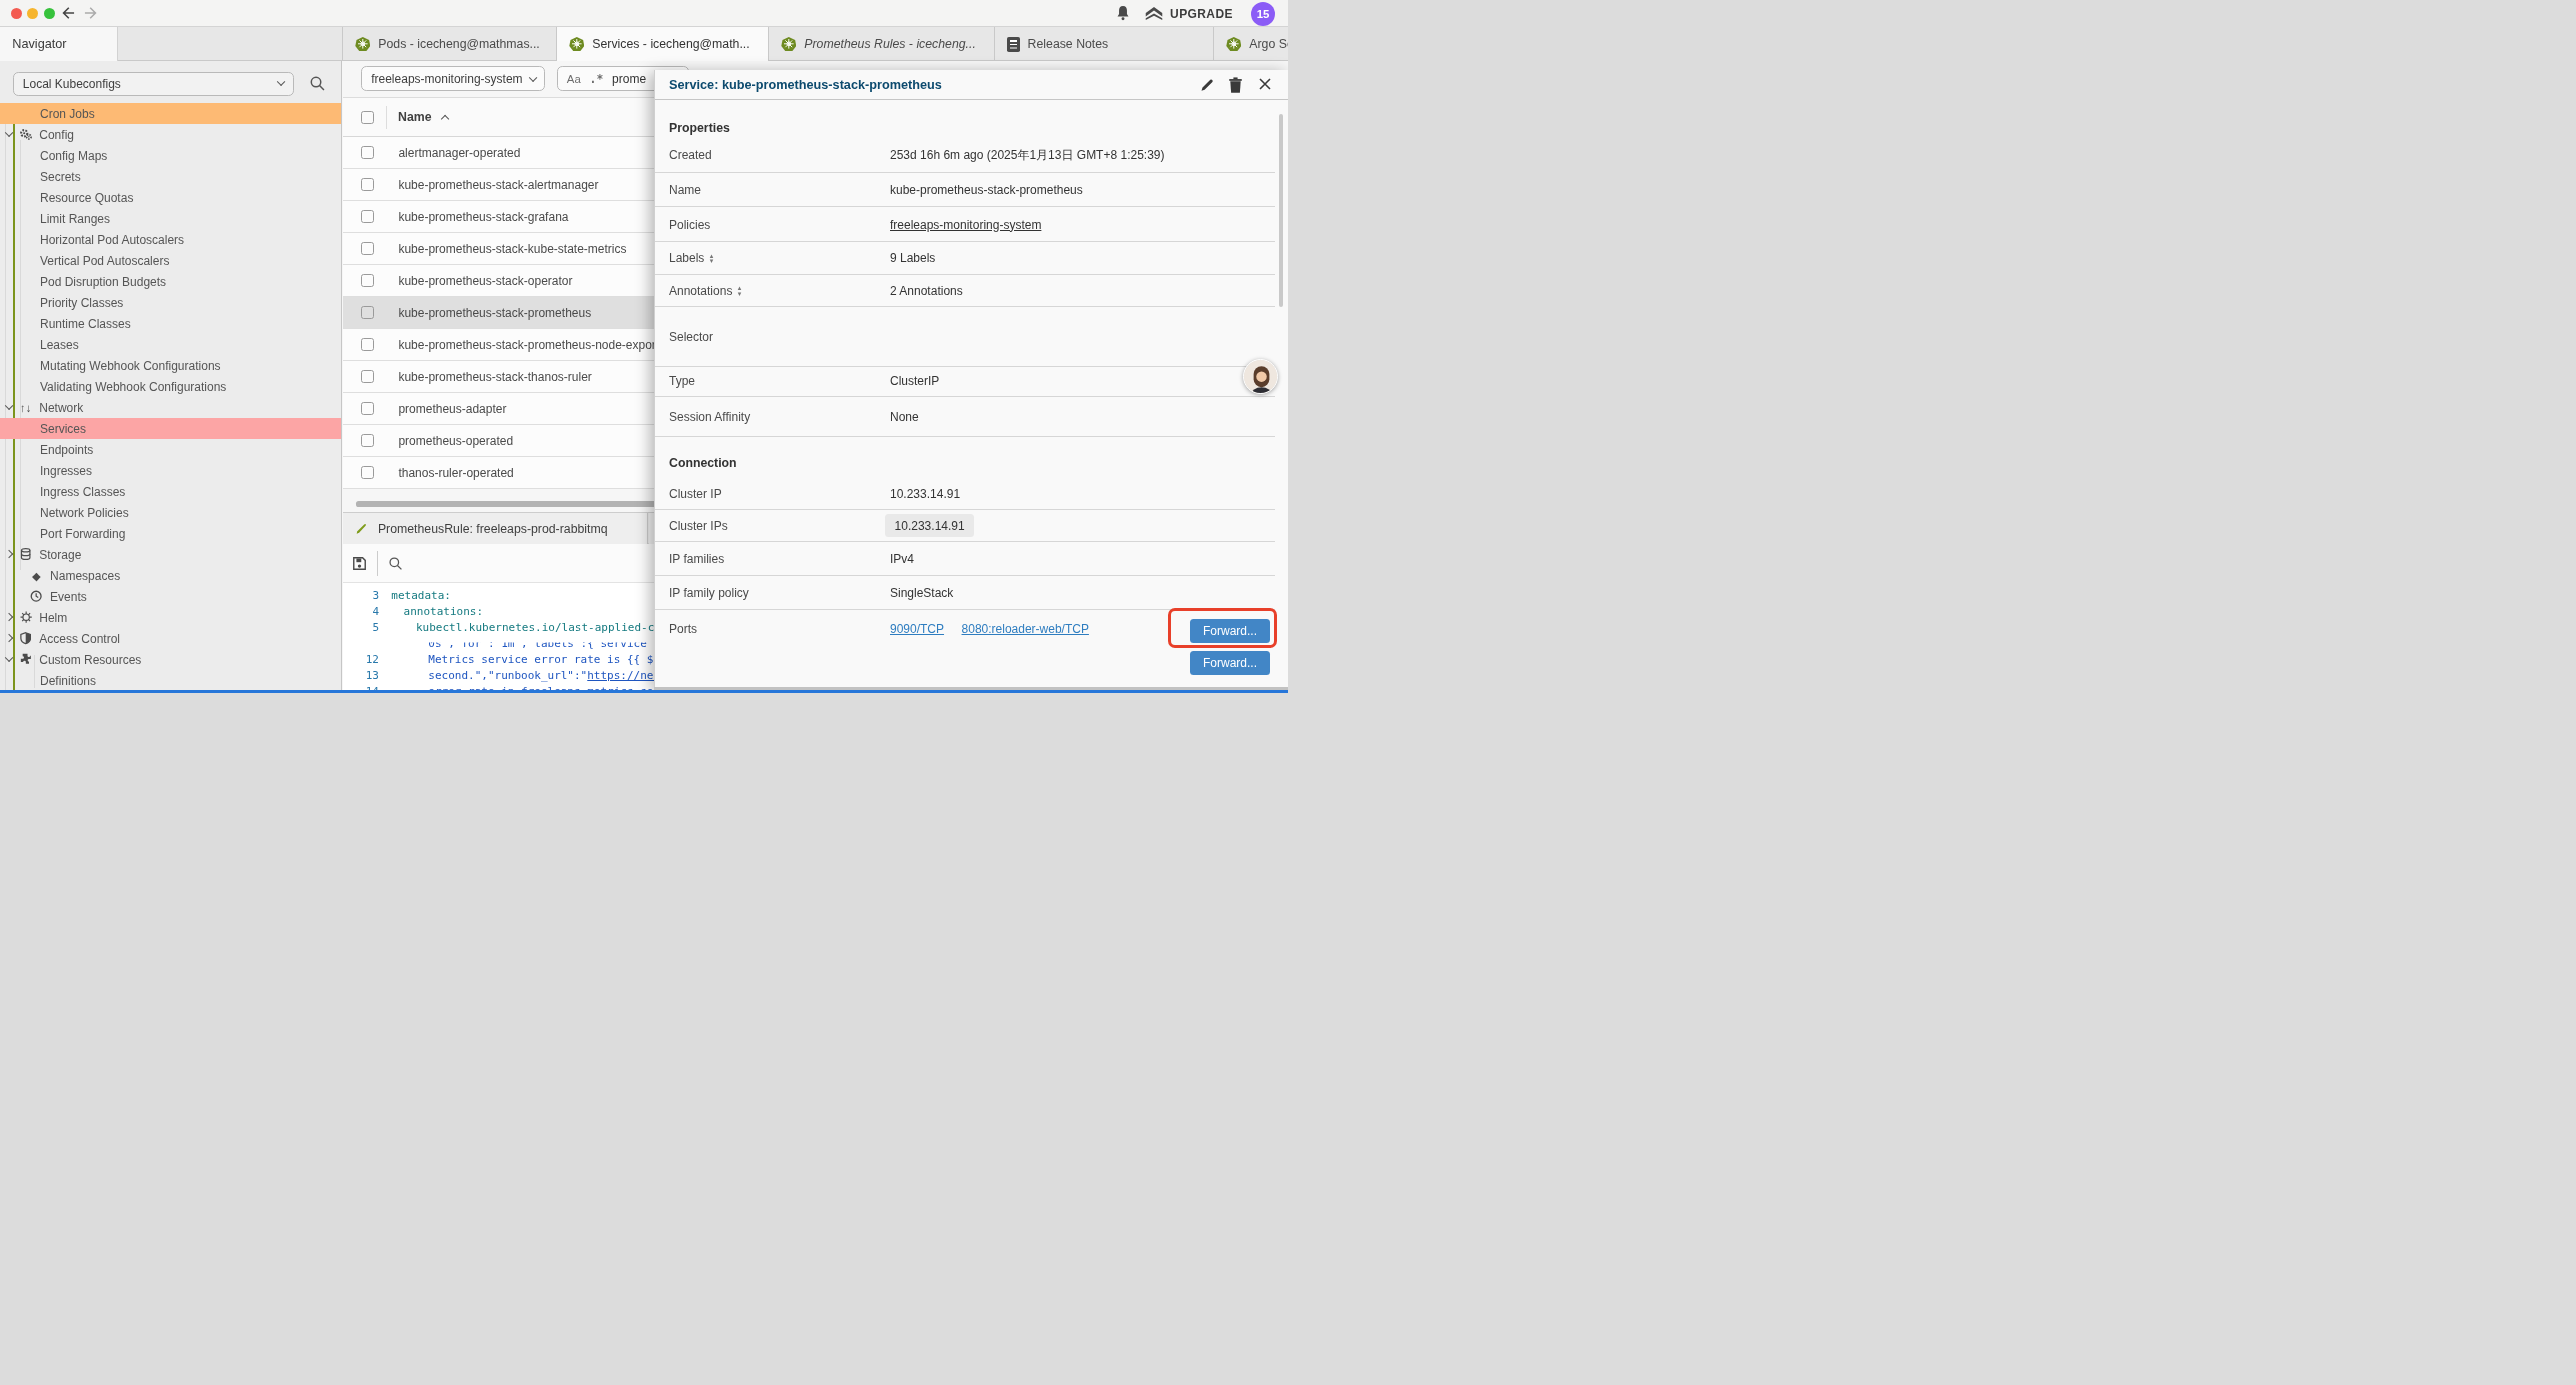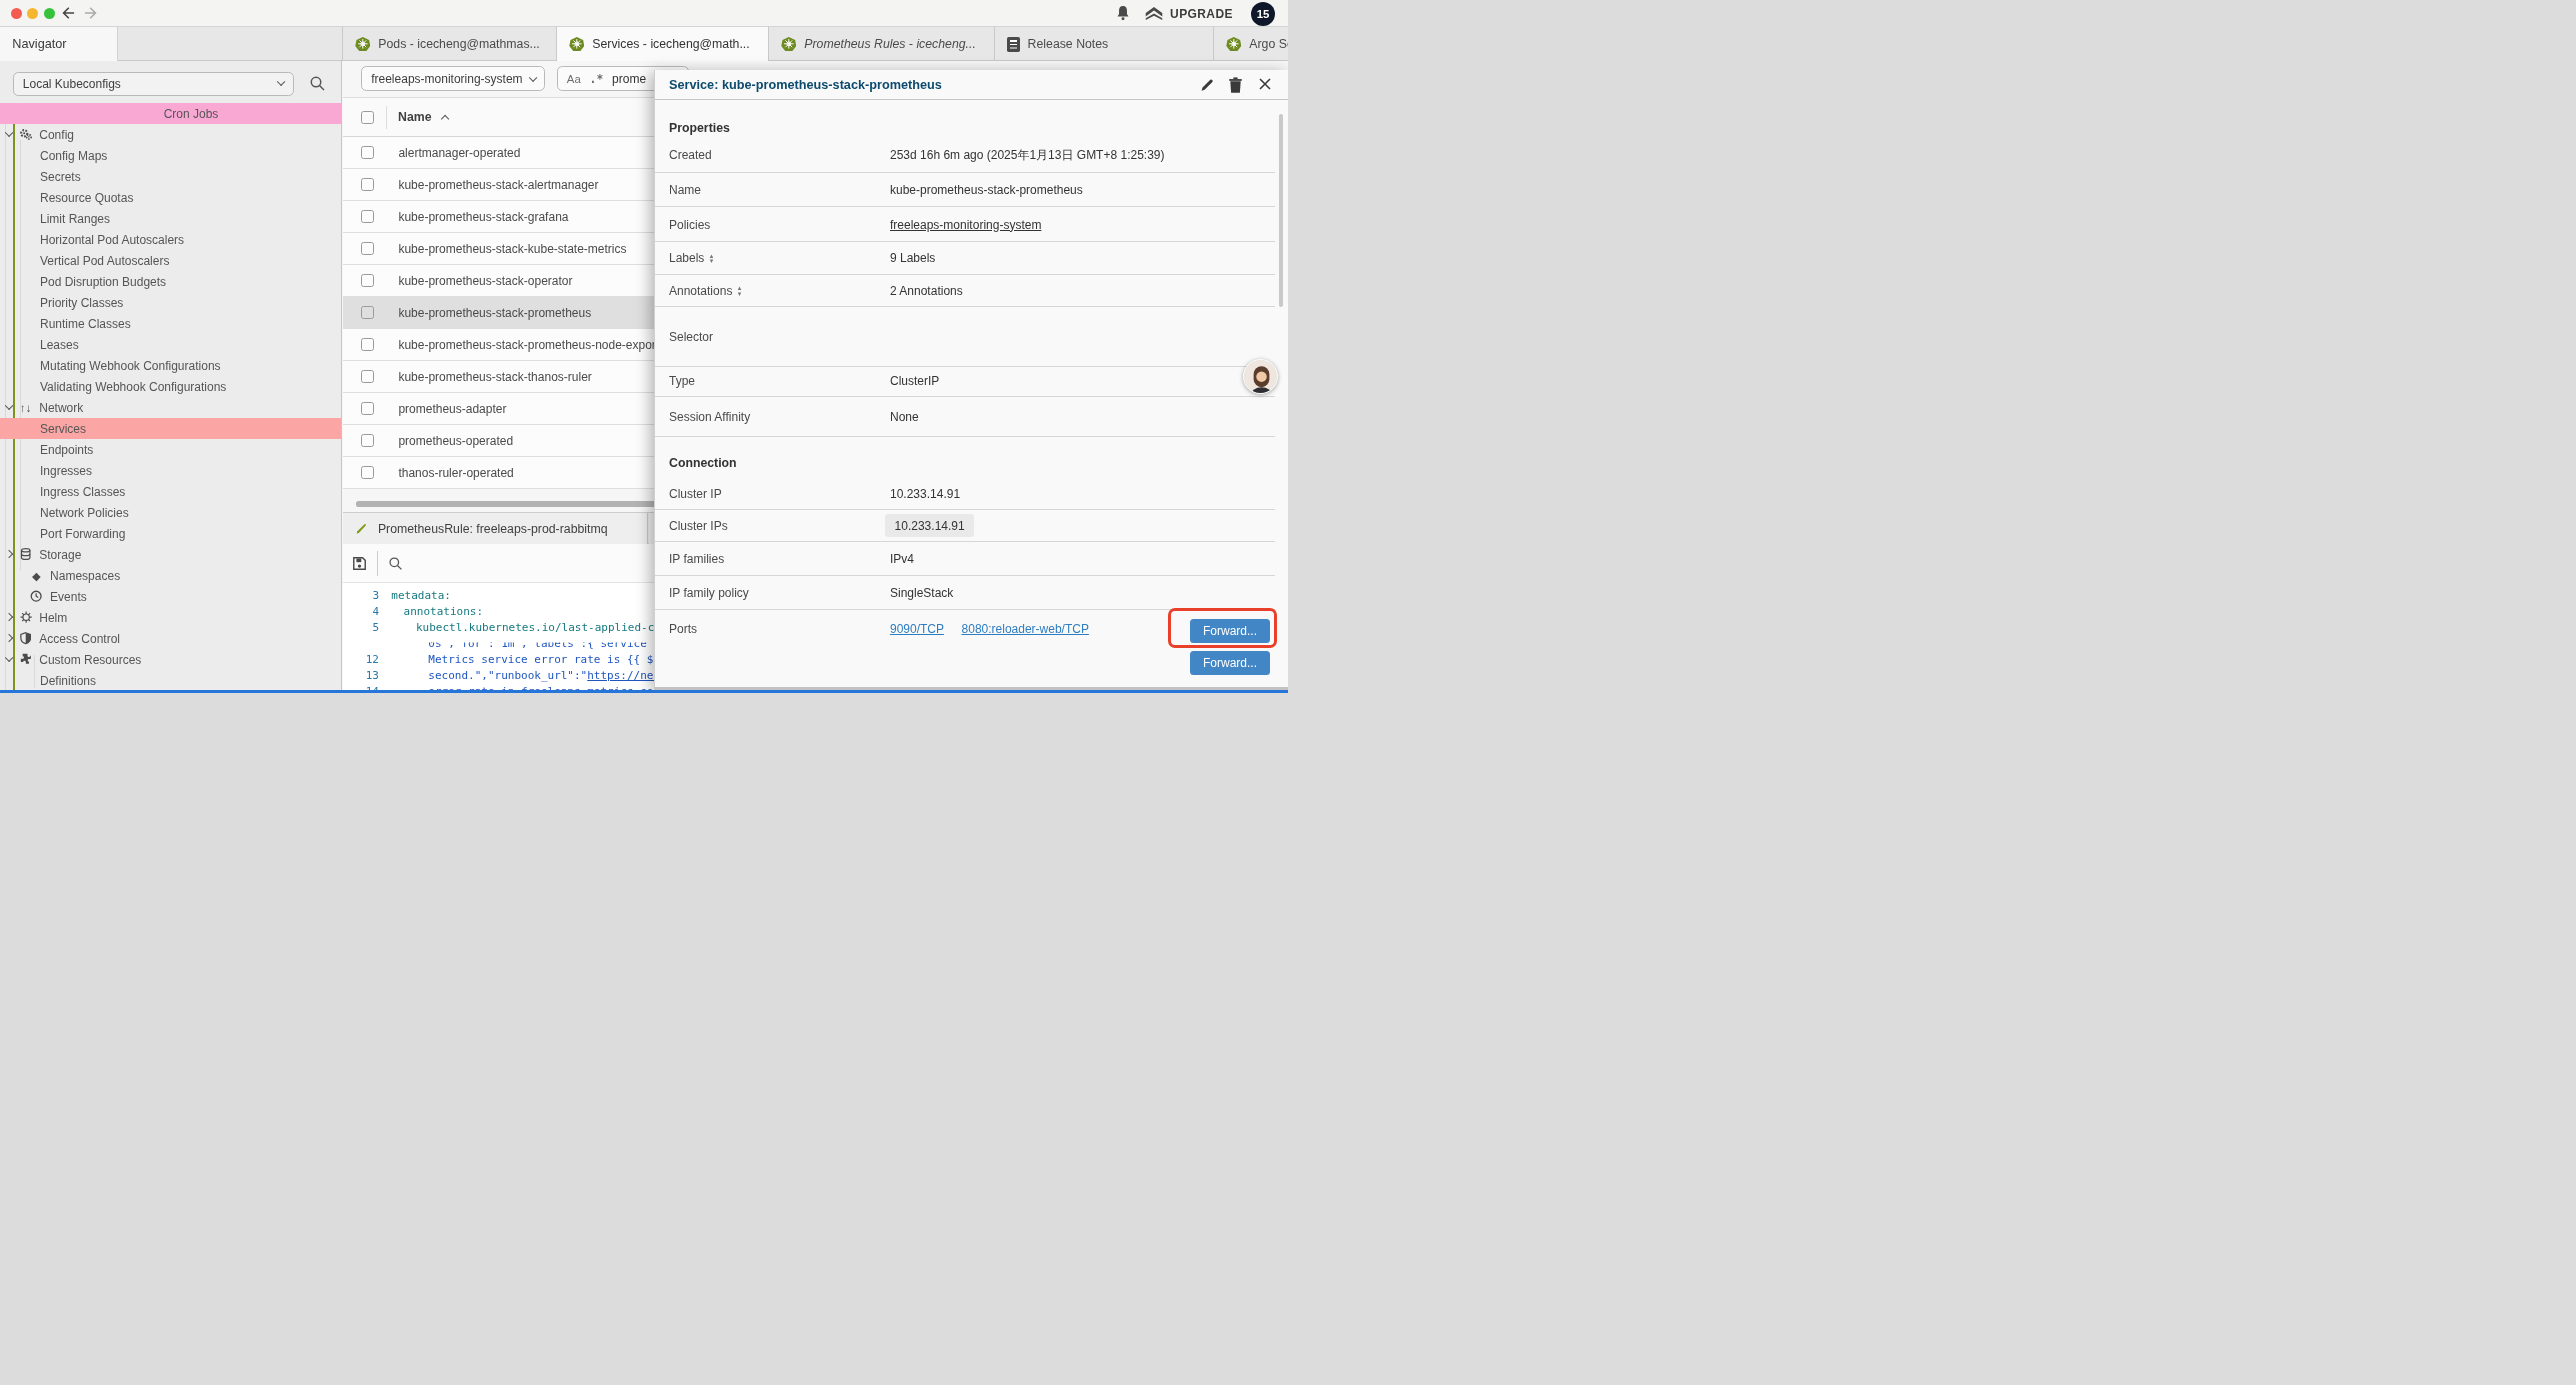--- a/index.html
+++ b/index.html
@@ -10,21 +10,21 @@
 
   
   .titlebar { position:absolute; left:0; top:0; width:1288px; height:27px; background:#f4f4f3;
               border-bottom:0.9px solid #d4d4d4; }
   .tl { position:absolute; top:8px; width:11.4px; height:11.4px; border-radius:50%; }
   .tl.red{ left:10.5px; background:#f35b51;} .tl.yel{ left:27px; background:#f6b52e;} .tl.grn{ left:44px; background:#37c23c;}
   .navarrow { position:absolute; top:6.1px; }
   .upgrade { position:absolute; top:0; height:27px; display:flex; align-items:center; gap:6.1px;
              left:1144px; color:#3c3c3c; font-weight:600; letter-spacing:0.4px; font-size:12px;}
   .badge { position:absolute; left:1251px; top:1.8px; width:24px; height:24px; border-radius:50%;
-           background:#0f172a; color:#fff; font-weight:700; font-size:11.4px; display:flex;
+           background:#8b5cf6; color:#fff; font-weight:700; font-size:11.4px; display:flex;
            align-items:center; justify-content:center; }
 
   
   .tabstrip { position:absolute; left:0; top:27px; width:1288px; height:34px; background:#e7e7e7;
               border-bottom:0.9px solid #c9c9c9; }
   .navtab { position:absolute; left:0; top:0; width:118px; height:34px; background:#f7f7f7;
             border-right:0.9px solid #d2d2d2; display:flex; align-items:center; padding-left:12.3px;
             font-size:12.7px; color:#3a3a3a; }
   .tab { position:absolute; top:0; height:34px; display:flex; align-items:center; gap:8px;
          padding:0 8.8px 0 12.3px; border-right:0.9px solid #c9c9c9; color:#4b4b4b; font-size:12.3px;
@@ -50,21 +50,21 @@
              color:#3e3e3e; }
   .kubesel .chvd { margin-left:auto; }
   .sbsearch { position:absolute; left:309px; top:14px; }
   .guide { position:absolute; width:0.9px; background:#d9d9d9; }
   .tree { position:absolute; left:0; top:42px; width:342px; }
   .trow { height:21px; display:flex; align-items:center; color:#555; white-space:nowrap; }
   .trow .lbl { font-size:12px; }
   .trow.child { padding-left:40px; }
   .trow.grp { padding-left:6px; gap:6.1px; }
   .trow.root { padding-left:29px; gap:6.1px; }
-  .trow.hl { background:#f9a8d4;justify-content:center; }
+  .trow.hl { background:#fdba74; }
   .trow.sel { background:#fca5a5; }
   .chvd,.chvr { width:6.1px; height:6.1px; border-right:1.4px solid #5a5a5a; border-bottom:1.4px solid #5a5a5a;
                 display:inline-block; flex:0 0 auto; }
   .chvd { transform:rotate(45deg) translate(-0.9px,-0.9px); }
   .chvr { transform:rotate(-45deg); }
   .ticon { width:15px; display:inline-flex; justify-content:center; color:#4c4c4c; font-size:11.4px; flex:0 0 auto;}
   .sb-thumb { position:absolute; left:344px; top:254px; width:5.3px; height:219px; background:#b9b9b9;
               border-radius:2.6px; }
 
   

